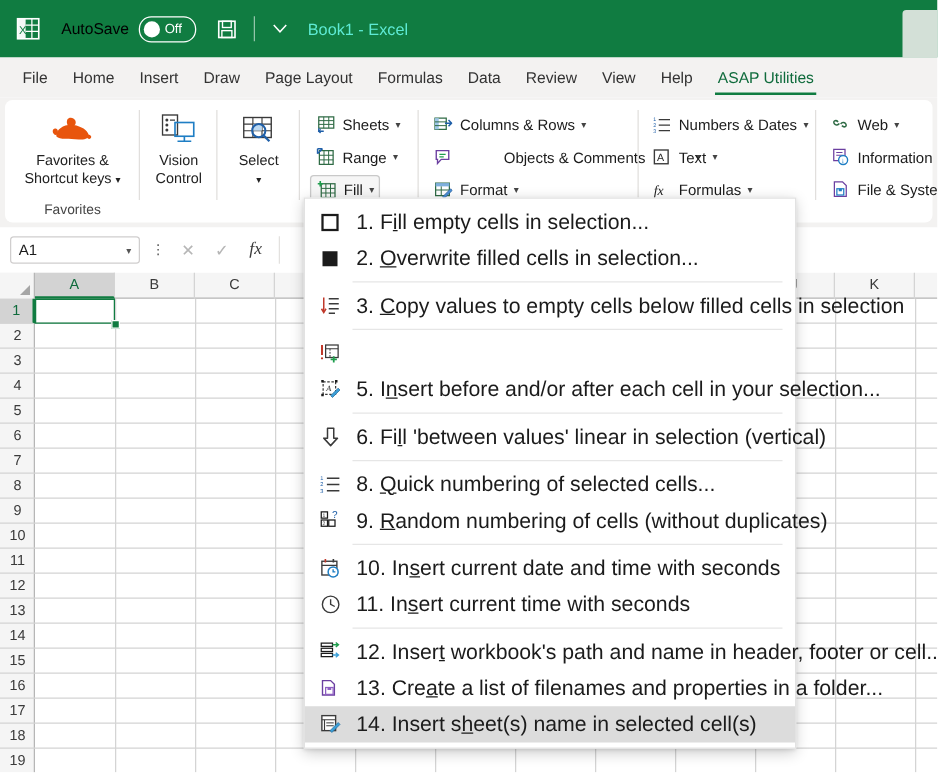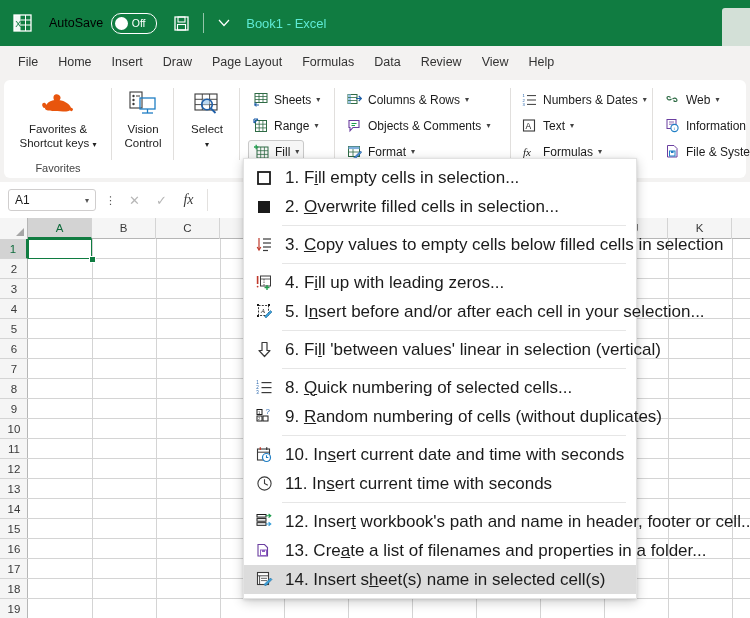--- a/index.html
+++ b/index.html
@@ -215,21 +215,21 @@
   .formulabar {
     position: absolute;
     left: 0; top: 182px;
     width: 750px; height: 36px;
     background: #ffffff;
     display: flex;
     align-items: center;
   }
   .namebox {
     margin-left: 8px;
-    width: 88px; height: 22px;
+    width: 104px; height: 22px;
     border: 1px solid #d0cece;
     border-radius: 3px;
     background: #ffffff;
     display: flex;
     align-items: center;
     justify-content: space-between;
     padding: 0 6px;
     box-sizing: border-box;
     cursor: pointer;
   }
@@ -450,20 +450,21 @@
   <div class="tab">File</div>
   <div class="tab">Home</div>
   <div class="tab">Insert</div>
   <div class="tab">Draw</div>
   <div class="tab">Page Layout</div>
   <div class="tab">Formulas</div>
   <div class="tab">Data</div>
   <div class="tab">Review</div>
   <div class="tab">View</div>
   <div class="tab">Help</div>
+  <div class="tab active">ASAP Utilities</div>
 </div>
 
 <div class="ribbon">
   <div class="ribbon-card">
 
     <div class="grp" style="left:0; width:108px;">
       <div class="bigbtn" style="left:2px;">
         <div class="bicon">
           <svg width="34" height="26" viewBox="0 0 34 26">
             <path d="M4 18 C4 12, 11 8, 18 9 C24 10, 29 13, 30 17 C30.5 19.5, 27 21, 22 20.5 C14 19.8, 7 21, 4 18 Z" fill="#e8550d"></path>
@@ -578,21 +579,21 @@
           <rect x="1" y="2.5" width="9" height="9" fill="none" stroke="#2f6b45" stroke-width="1"></rect>
           <rect x="1" y="2.5" width="3" height="9" fill="#9ec7e8"></rect>
           <line x1="1" y1="5.5" x2="10" y2="5.5" stroke="#2f6b45" stroke-width="0.8"></line>
           <line x1="1" y1="8.5" x2="10" y2="8.5" stroke="#2f6b45" stroke-width="0.8"></line>
           <path d="M9 6.5 L14 6.5 M11.8 4 L14.3 6.5 L11.8 9" fill="none" stroke="#1f5fa8" stroke-width="1.2"></path>
         </svg>
       </span>
       <span class="slabel">Columns &amp; Rows</span>
       <span class="chev">▾</span>
     </div>
-    <div class="smallbtn" style="left:338px; top:34px; width:168px;">
+    <div class="smallbtn" style="left:338px; top:34px; width:168px;gap:35px;">
       <span class="sicon">
         <svg width="15" height="15" viewBox="0 0 15 15">
           <path d="M2 2.5 L12 2.5 L12 9.5 L6 9.5 L3 12.8 L3 9.5 L2 9.5 Z" fill="none" stroke="#6b3fa0" stroke-width="1.1"></path>
           <line x1="4.5" y1="5.5" x2="9.5" y2="5.5" stroke="#1f9d4d" stroke-width="1"></line>
           <line x1="4.5" y1="7.5" x2="8" y2="7.5" stroke="#1f9d4d" stroke-width="1"></line>
         </svg>
       </span>
       <span class="slabel">Objects &amp; Comments</span>
       <span class="chev">▾</span>
     </div>
@@ -808,21 +809,20 @@
           <svg width="17" height="17" viewBox="0 0 17 17">
             <line x1="1.6" y1="2" x2="1.6" y2="10" stroke="#c0392b" stroke-width="1.6"></line>
             <circle cx="1.6" cy="12.6" r="0.9" fill="#c0392b"></circle>
             <rect x="4.5" y="2" width="10" height="10" fill="none" stroke="#3a3a3a" stroke-width="1"></rect>
             <line x1="4.5" y1="5" x2="14.5" y2="5" stroke="#3a3a3a" stroke-width="0.8"></line>
             <line x1="8" y1="5" x2="8" y2="12" stroke="#3a3a3a" stroke-width="0.8" stroke-dasharray="1.5 1"></line>
             <line x1="11" y1="11" x2="11" y2="16" stroke="#1f9d4d" stroke-width="1.4"></line>
             <line x1="8.5" y1="13.5" x2="13.5" y2="13.5" stroke="#1f9d4d" stroke-width="1.4"></line>
           </svg>
         </span>
-        <span class="mlabel">4. F<u>i</u>ll up with leading zeros...</span>
       </div>
       <div class="mi">
         <span class="micon">
           <svg width="17" height="17" viewBox="0 0 17 17">
             <rect x="2.5" y="2.5" width="10" height="10" fill="none" stroke="#3a3a3a" stroke-width="1" stroke-dasharray="2 1.3"></rect>
             <rect x="1" y="1" width="2" height="2" fill="#1b1b1b"></rect>
             <rect x="12" y="1" width="2" height="2" fill="#1b1b1b"></rect>
             <rect x="1" y="12" width="2" height="2" fill="#1b1b1b"></rect>
             <text x="5" y="10" font-size="6.5" fill="#1b1b1b" font-family="Liberation Serif, serif" font-style="italic">A</text>
             <path d="M8.5 13.5 L14.5 7.5 L16 9 L10 15 Z" fill="#3a9fd8" stroke="#2a6f9e" stroke-width="0.6"></path>

